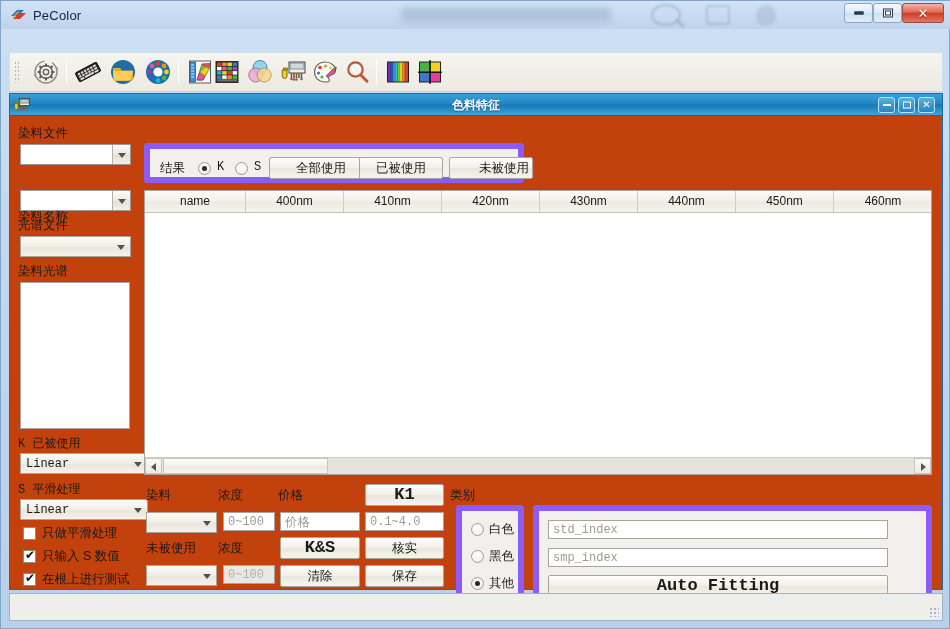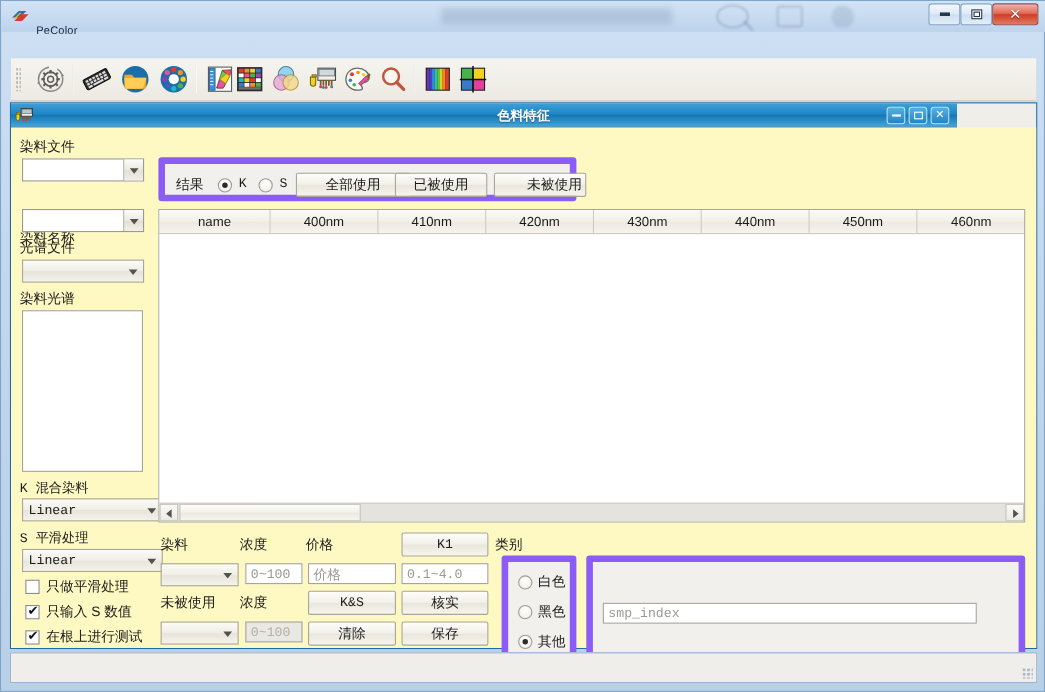--- a/index.html
+++ b/index.html
@@ -48,22 +48,22 @@
   }
   #titlebar-ghost4 {
     position:absolute; left:755px; top:4px; width:20px; height:20px;
     background: rgba(110,135,165,0.22);
     border-radius: 50% 50% 40% 40%; filter: blur(1.6px);
   }
   #app-icon {
     position: absolute; left: 9px; top: 6px; width: 17px; height: 17px;
   }
   #app-title {
-    position: absolute; left: 32px; top: 22px;
-    font-size: 10px; color: #10243c;
+    position: absolute; left: 32px; top: 7px;
+    font-size: 13px; color: #10243c;
     letter-spacing: .2px;
   }
   
   .wbtn {
     position: absolute; top: 2px; height: 20px; width: 29px;
     border: 1px solid #8aa9c6;
     border-radius: 3px;
     background: linear-gradient(to bottom, #f3f8fd 0%, #dfeaf6 48%, #cfdff0 52%, #e2edf8 100%);
   }
   .wbtn i {
@@ -105,21 +105,21 @@
   .tb-sep { position:absolute; top:6px; width:1px; height:26px;
     background:#cfcdc4; border-right:1px solid #fdfdfb; }
 
   
   #dialog {
     position: absolute; left: 8px; top: 92px; width: 934px; height: 497px;
     border: 1px solid #1d6ba6;
     background: #efeeea;
   }
   #dlg-titlebar {
-    position: absolute; left: 0; top: 0; width: 860px; height: 22px;
+    position: absolute; left: 0; top: 0; width: 932px; height: 22px;
     background: linear-gradient(to bottom, #3d9fd6 0%, #1f86c6 45%, #1877b4 52%, #3fa6da 100%);
     border-bottom: 1px solid #1565a0;
   }
   #dlg-icon { position:absolute; left:3px; top:2px; width:19px; height:18px; }
   #dlg-title {
     position:absolute; left:0; top:0; width:932px; height:22px;
     line-height:22px; text-align:center;
     font-size:12px; color:#ffffff; font-weight:bold;
     text-shadow: 0 1px 1px rgba(0,0,0,.35);
   }
@@ -131,21 +131,21 @@
   .dbtn i { position:absolute; left:50%; top:50%; transform:translate(-50%,-50%); color:#fff;
             font-size:10px; font-weight:bold; line-height:1; display:block; }
   #dbtn-min { right: 47px; }
   #dbtn-min i { width:8px;height:2px;background:#fff; }
   #dbtn-max { right: 27px; }
   #dbtn-max i { width:8px;height:7px;border:1.5px solid #fff; }
   #dbtn-close { right: 7px; }
 
   #dlg-body {
     position:absolute; left:0; top:22px; width:932px; height:473px;
-    background:#fef9c3;
+    background:#c2410c;
   }
 
   
   .lbl { position:absolute; font-size:12.5px; color:#1a1a1a; white-space:nowrap; }
   .lbl-mono { font-family:"Liberation Mono","DejaVu Sans Mono",monospace; }
 
   .combo {
     position:absolute; height:21px;
     border:1px solid #9a9a92;
     background:#ffffff;
@@ -181,21 +181,21 @@
   .txtbox.disabled { background:#e9e8e3; }
   .txtbox.disabled .ph { color:#b2b0a8; }
 
   .btn {
     position:absolute; height:22px;
     border:1px solid #a8a69c; border-radius:2px;
     background: linear-gradient(to bottom,#fdfdfb 0%,#f2f0e8 48%,#e9e7dd 52%,#f6f4ec 100%);
     font-size:12.5px; color:#1a1a1a; text-align:center;
     line-height:20px; cursor:default; white-space:nowrap;
   }
-  .btn-mono { font-family:"Liberation Mono","DejaVu Sans Mono",monospace; font-size:12px; }
+  .btn-mono { font-family:"Liberation Mono","DejaVu Sans Mono",monospace; font-size:17px;font-weight:bold; }
 
   .groupbox {
     position:absolute;
     border:6px solid #8b5cf6;
     border-radius:3px;
     background:#f1f0ec;
   }
 
   .radio { position:absolute; width:13px; height:13px; border-radius:50%;
     border:1px solid #9e9c94;
@@ -519,21 +519,21 @@
 
       <div class="lbl" style="left:8px; top:101px;">光谱文件</div>
       <div class="combo combo-flat" style="left:10px; top:120px; width:111px; border-color:#a8a69c;">
         <span class="combo-text"></span>
         <span class="cbtn"></span>
       </div>
 
       <div class="lbl" style="left:8px; top:147px;">染料光谱</div>
       <div id="spectra-list" style="left:10px; top:166px; width:110px; height:147px;"></div>
 
-      <div class="lbl lbl-mono" style="left:8px; top:319px; font-size:12px;">K 混合染料</div>
+      <div class="lbl lbl-mono" style="left:8px; top:319px; font-size:12px;">K 已被使用</div>
       <div class="combo combo-flat" style="left:10px; top:337px; width:128px; border-color:#a8a69c;">
         <span class="combo-text">Linear</span>
         <span class="cbtn"></span>
       </div>
 
       <div class="lbl lbl-mono" style="left:8px; top:365px; font-size:12px;">S 平滑处理</div>
       <div class="combo combo-flat" style="left:10px; top:383px; width:128px; border-color:#a8a69c;">
         <span class="combo-text">Linear</span>
         <span class="cbtn"></span>
       </div>
@@ -617,23 +617,27 @@
       <div class="groupbox" style="left:446px; top:389px; width:68px; height:94px;">
         <div class="radio" style="left:9px; top:12px;"></div>
         <div class="lbl" style="left:27px; top:10px;">白色</div>
         <div class="radio" style="left:9px; top:39px;"></div>
         <div class="lbl" style="left:27px; top:37px;text-align:center;">黑色</div>
         <div class="radio on" style="left:9px; top:66px;"></div>
         <div class="lbl" style="left:27px; top:64px;">其他</div>
       </div>
 
       <div class="groupbox" style="left:523px; top:389px; width:399px; height:94px;">
+        <div class="txtbox" style="left:9px; top:9px; width:340px;">
+          <span class="ph">std_index</span>
+        </div>
         <div class="txtbox" style="left:9px; top:37px; width:340px;">
           <span class="ph">smp_index</span>
         </div>
+        <div class="btn btn-mono" style="left:9px; top:64px; width:340px;">Auto Fitting</div>
       </div>
 
     </div>
   </div>
 
   <div id="statusbar">
     <div id="grip-dots"></div>
   </div>
 
 </div>

